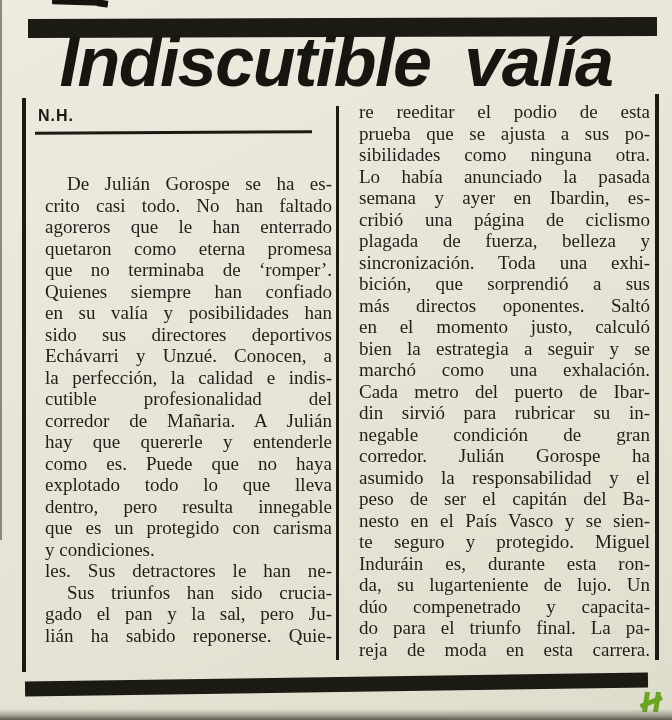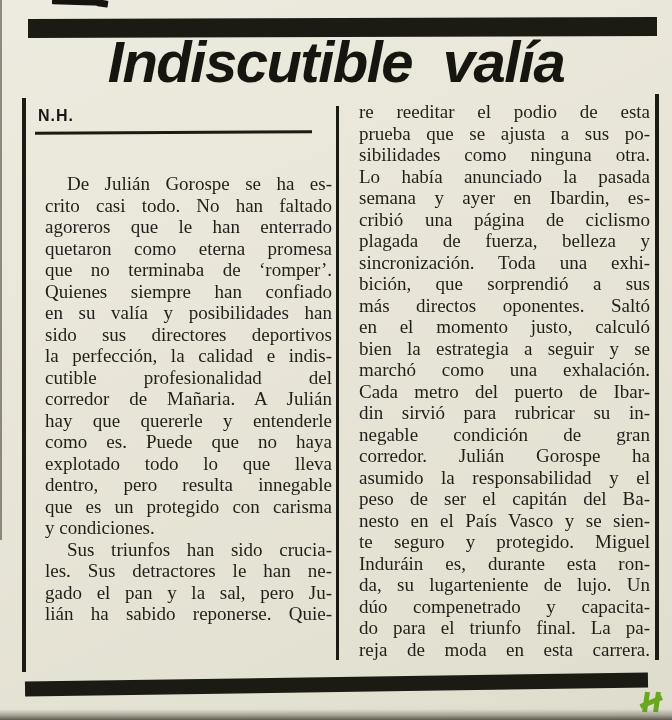--- a/index.html
+++ b/index.html
@@ -23,21 +23,21 @@
     background:linear-gradient(to bottom,rgba(110,108,94,0) 0%,rgba(96,94,80,.45) 55%,rgba(70,68,56,.85) 100%);
   }
   #scrap-mark{position:absolute;left:52px;top:-1px;width:50px;height:6px;background:#14130e;border-radius:1px;transform:rotate(1.6deg);}
   #scrap-mark2{position:absolute;left:97px;top:0px;width:11px;height:7px;background:#14130e;border-radius:1px;transform:rotate(8deg);}
 
   #page-title{
     position:absolute;left:0;top:34px;width:672px;
     text-align:center;
     font-family:"Liberation Sans","DejaVu Sans",sans-serif;
     font-weight:bold;font-style:italic;
-    font-size:58px;line-height:56px;
+    font-size:70px;line-height:56px;
     letter-spacing:-1.5px;word-spacing:16px;
     color:#16150f;
   }
   #byline{
     position:absolute;left:38px;top:107px;
     font-family:"Liberation Sans","DejaVu Sans",sans-serif;
     font-weight:bold;font-size:16px;letter-spacing:1px;
     color:#191812;
   }
   #byline-rule{left:35px;top:131px;width:277px;height:3px;transform:rotate(-0.35deg);}
@@ -79,31 +79,32 @@
 
   <div id="col-left" class="col">
       <div class="line indent">De Julián Gorospe se ha es-</div>
       <div class="line">crito casi todo. No han faltado</div>
       <div class="line">agoreros que le han enterrado</div>
       <div class="line">quetaron como eterna promesa</div>
       <div class="line">que no terminaba de ‘romper’.</div>
       <div class="line">Quienes siempre han confiado</div>
       <div class="line">en su valía y posibilidades han</div>
       <div class="line">sido sus directores deportivos</div>
+      <div class="line">Echávarri y Unzué. Conocen, a</div>
       <div class="line">la perfección, la calidad e indis-</div>
       <div class="line">cutible profesionalidad del</div>
       <div class="line">corredor de Mañaria. A Julián</div>
       <div class="line">hay que quererle y entenderle</div>
       <div class="line">como es. Puede que no haya</div>
       <div class="line">explotado todo lo que lleva</div>
       <div class="line">dentro, pero resulta innegable</div>
       <div class="line">que es un protegido con carisma</div>
       <div class="line nojust">y condiciones.</div>
+      <div class="line">les. Sus detractores le han ne-</div>
       <div class="line indent">Sus triunfos han sido crucia-</div>
-      <div class="line">les. Sus detractores le han ne-</div>
       <div class="line">gado el pan y la sal, pero Ju-</div>
       <div class="line">lián ha sabido reponerse. Quie-</div>
     </div>
   <div id="col-right" class="col">
       <div class="line">re reeditar el podio de esta</div>
       <div class="line">prueba que se ajusta a sus po-</div>
       <div class="line">sibilidades como ninguna otra.</div>
       <div class="line">Lo había anunciado la pasada</div>
       <div class="line">semana y ayer en Ibardin, es-</div>
       <div class="line">cribió una página de ciclismo</div>

